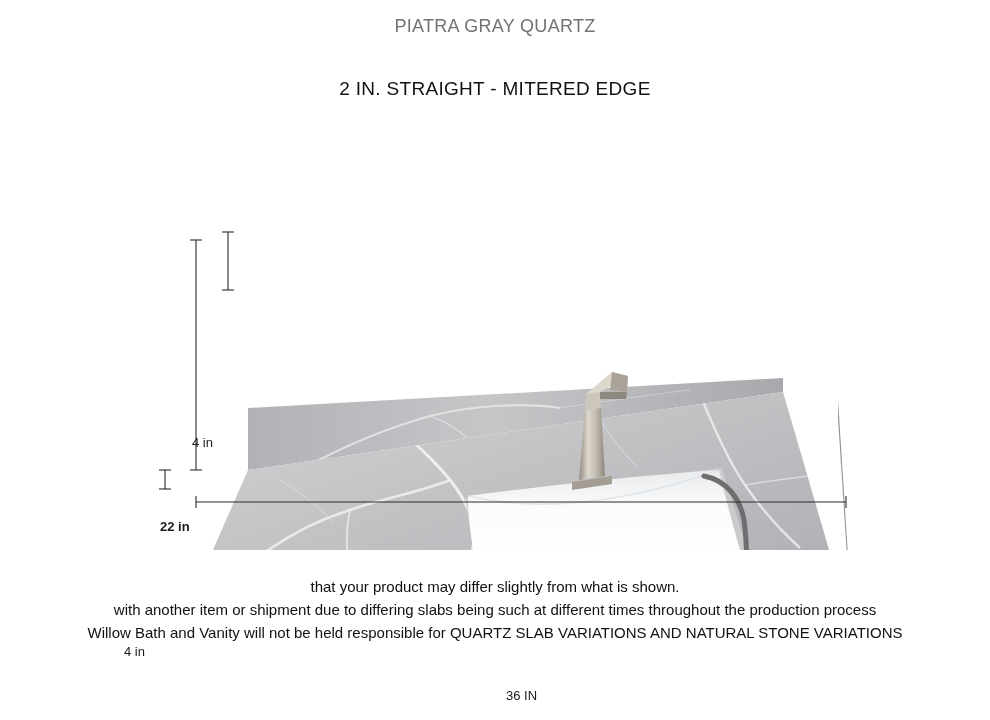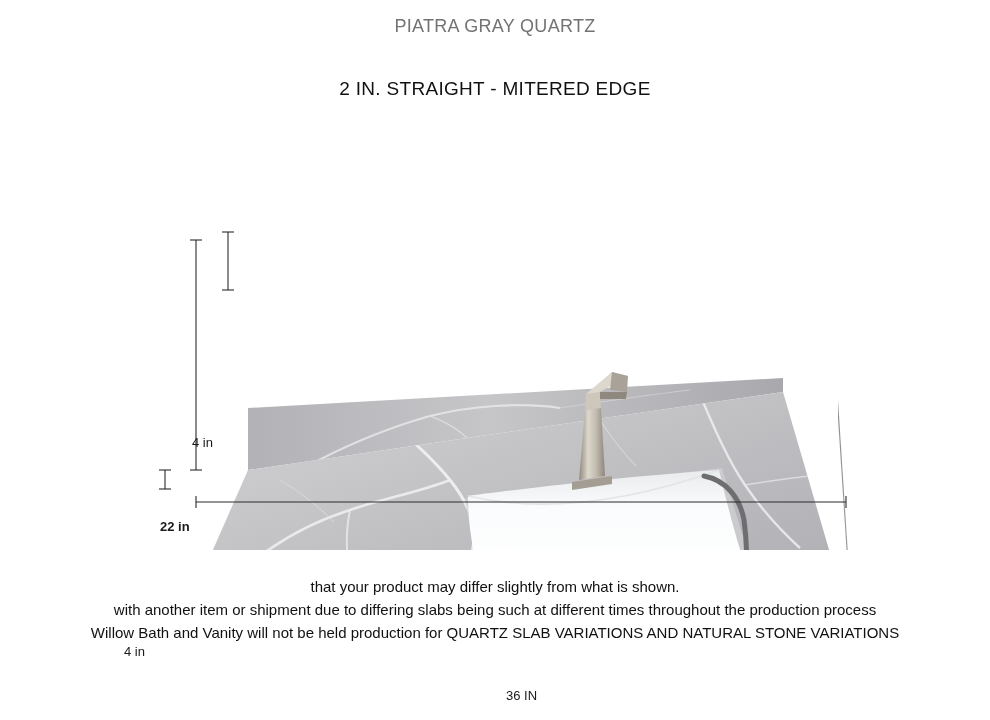--- a/index.html
+++ b/index.html
@@ -209,14 +209,14 @@
 
   <div class="dim-label dim-4in">4 in</div>
   <div class="dim-label dim-22in">22 in</div>
   <div class="dim-label dim-2in">4 in</div>
   <div class="dim-label dim-36in">36  IN</div>
 </div>
 
 <div class="note">
   <div>that your product may differ slightly from what is shown.</div>
   <div>with another item or shipment due to differing slabs being such at different times throughout the production process</div>
-  <div>Willow Bath and Vanity will not be held production for QUARTZ SLAB VARIATIONS AND NATURAL STONE VARIATIONS</div>
+  <div>Willow Bath and Vanity will not be held responsible for QUARTZ SLAB VARIATIONS AND NATURAL STONE VARIATIONS</div>
 </div>
 
 </body></html>

